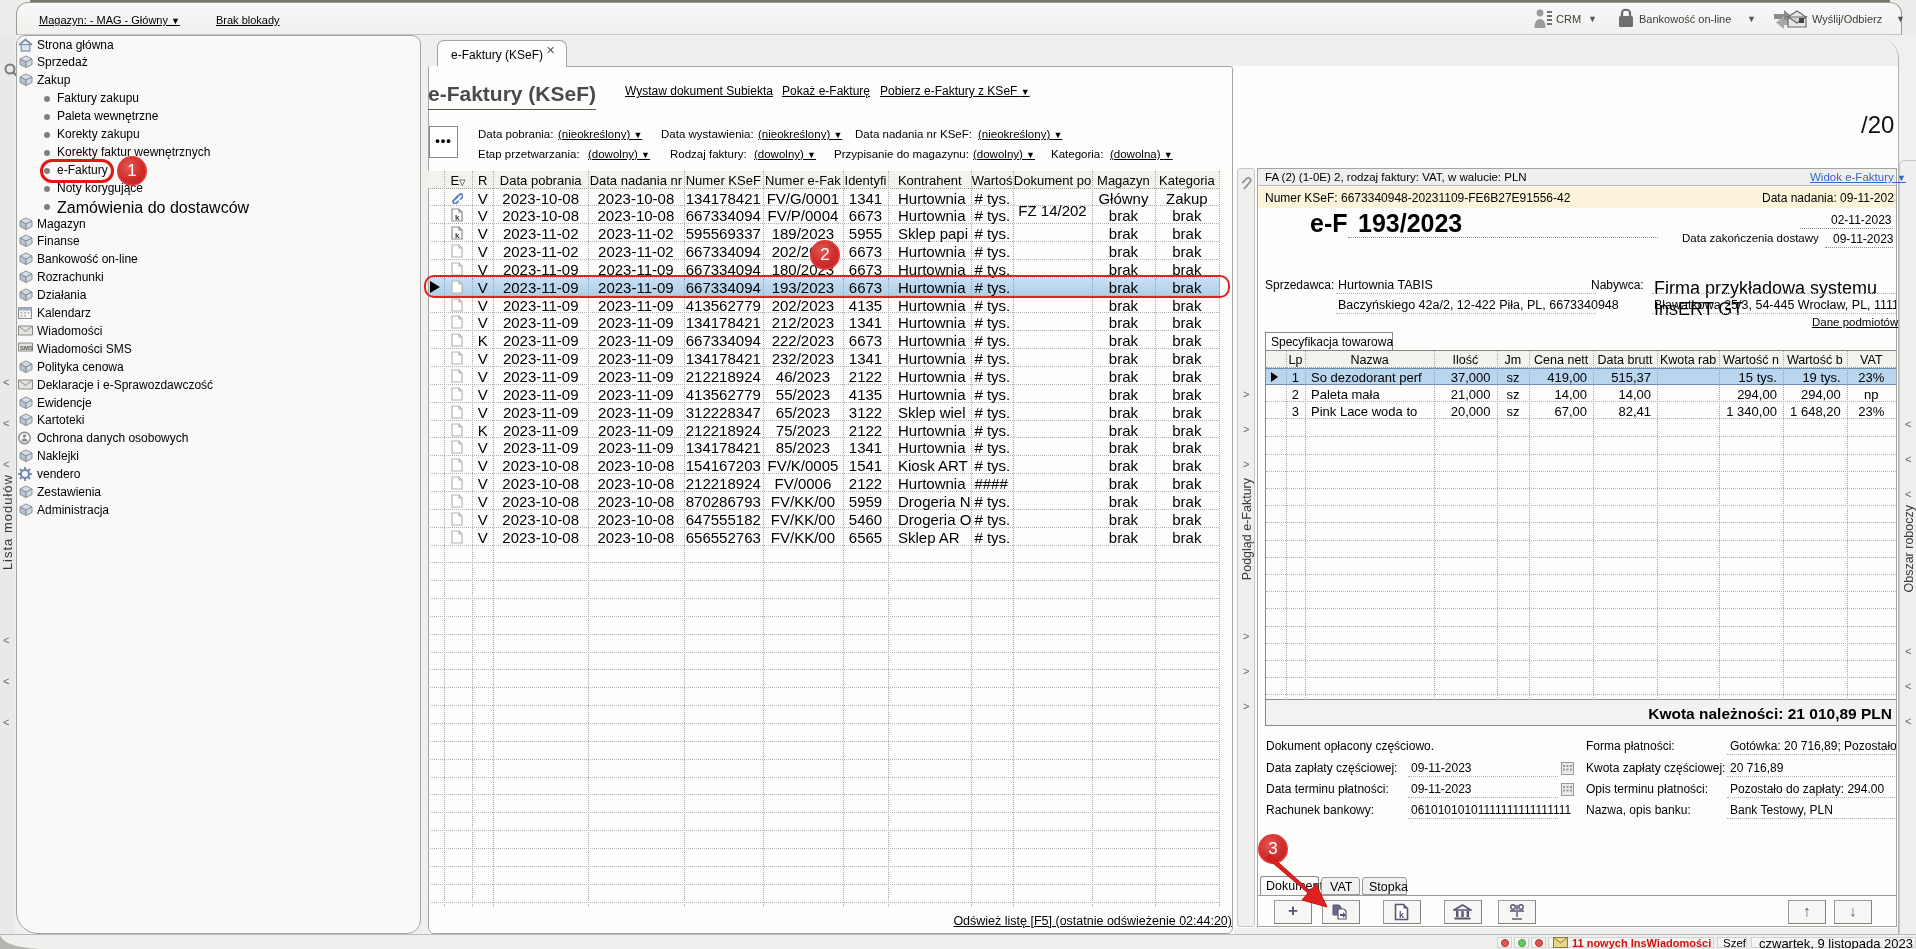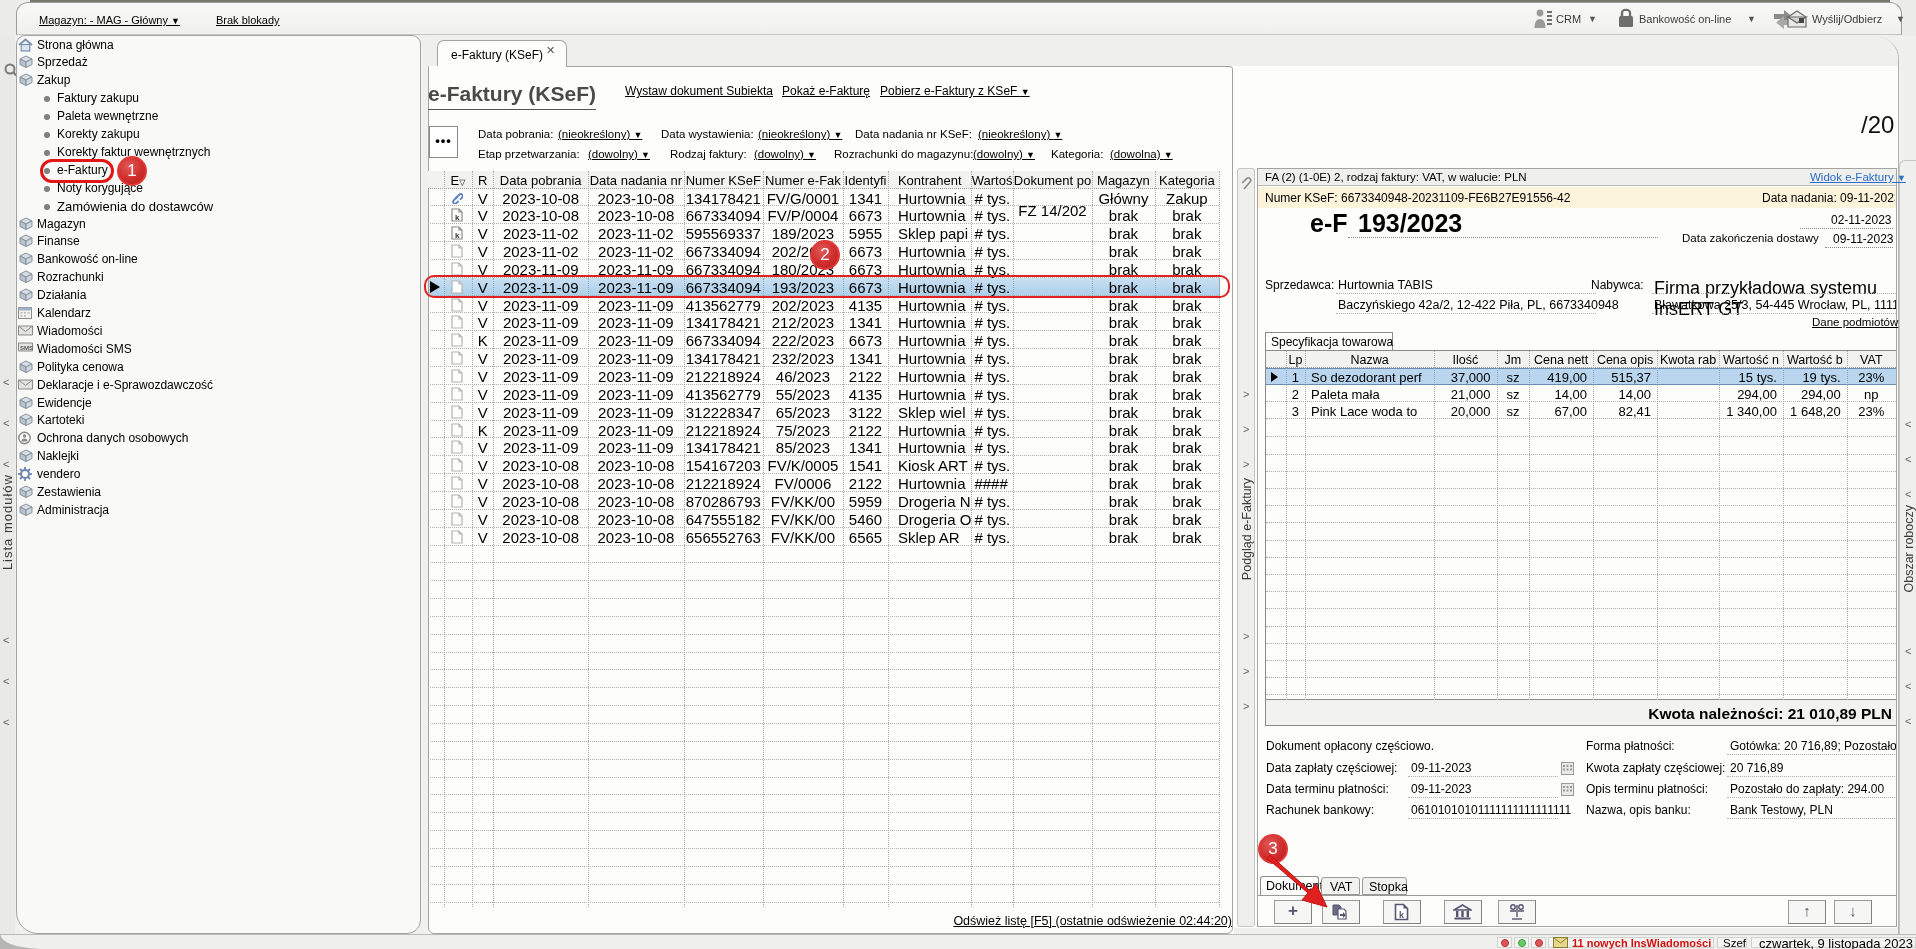--- a/index.html
+++ b/index.html
@@ -82,21 +82,21 @@
 <div class="abs" style="left:57px;top:109.1px;font-size:12px;white-space:nowrap;">Paleta wewnętrzne</div>
 <div class="abs" style="left:43.5px;top:132.0px;width:6px;height:6px;border-radius:50%;background:#7f7f7d;"></div>
 <div class="abs" style="left:57px;top:127.0px;font-size:12px;white-space:nowrap;">Korekty zakupu</div>
 <div class="abs" style="left:43.5px;top:149.9px;width:6px;height:6px;border-radius:50%;background:#7f7f7d;"></div>
 <div class="abs" style="left:57px;top:144.9px;font-size:12px;white-space:nowrap;">Korekty faktur wewnętrznych</div>
 <div class="abs" style="left:43.5px;top:167.8px;width:6px;height:6px;border-radius:50%;background:#7f7f7d;"></div>
 <div class="abs" style="left:57px;top:162.8px;font-size:12px;white-space:nowrap;">e-Faktury</div>
 <div class="abs" style="left:43.5px;top:185.7px;width:6px;height:6px;border-radius:50%;background:#7f7f7d;"></div>
 <div class="abs" style="left:57px;top:180.7px;font-size:12px;white-space:nowrap;">Noty korygujące</div>
 <div class="abs" style="left:43.5px;top:203.6px;width:6px;height:6px;border-radius:50%;background:#7f7f7d;"></div>
-<div class="abs" style="left:57px;top:198.6px;font-size:13px;white-space:nowrap;">Zamówienia do dostawców</div>
+<div class="abs" style="left:57px;top:198.6px;font-size:16px;white-space:nowrap;">Zamówienia do dostawców</div>
 <svg class="abs" style="left:18px;top:217px" width="15" height="13" viewBox="0 0 15 13">
     <g>
       <polygon points="2,4 8,1 14,4 8,7" fill="#d8dde4" stroke="#86929f" stroke-width="1"></polygon>
       <polygon points="2,4 8,7 8,12.5 2,9.5" fill="#b9c2cc" stroke="#86929f" stroke-width="1"></polygon>
       <polygon points="14,4 8,7 8,12.5 14,9.5" fill="#cfd6de" stroke="#86929f" stroke-width="1"></polygon>
     </g>
   </svg>
 <div class="abs" style="left:37px;top:216.5px;font-size:12px;white-space:nowrap;">Magazyn</div>
 <svg class="abs" style="left:18px;top:234px" width="15" height="13" viewBox="0 0 15 13">
     <g>
@@ -240,21 +240,21 @@
 <div class="abs" style="left:478px;top:128px;font-size:11.5px;">Data pobrania:</div>
 <div class="abs u" style="left:558px;top:128px;font-size:11.5px;">(nieokreślony) <span style="font-size:9px;">▼</span></div>
 <div class="abs" style="left:661px;top:128px;font-size:11.5px;">Data wystawienia:</div>
 <div class="abs u" style="left:758px;top:128px;font-size:11.5px;">(nieokreślony) <span style="font-size:9px;">▼</span></div>
 <div class="abs" style="left:855px;top:128px;font-size:11.5px;">Data nadania nr KSeF:</div>
 <div class="abs u" style="left:978px;top:128px;font-size:11.5px;">(nieokreślony) <span style="font-size:9px;">▼</span></div>
 <div class="abs" style="left:478px;top:148px;font-size:11.5px;">Etap przetwarzania:</div>
 <div class="abs u" style="left:588px;top:148px;font-size:11.5px;">(dowolny) <span style="font-size:9px;">▼</span></div>
 <div class="abs" style="left:670px;top:148px;font-size:11.5px;">Rodzaj faktury:</div>
 <div class="abs u" style="left:754px;top:148px;font-size:11.5px;">(dowolny) <span style="font-size:9px;">▼</span></div>
-<div class="abs" style="left:834px;top:148px;font-size:11.5px;">Rozrachunki do magazynu:</div>
+<div class="abs" style="left:834px;top:148px;font-size:11.5px;">Przypisanie do magazynu:</div>
 <div class="abs u" style="left:973px;top:148px;font-size:11.5px;">(dowolny) <span style="font-size:9px;">▼</span></div>
 <div class="abs" style="left:1051px;top:148px;font-size:11.5px;">Kategoria:</div>
 <div class="abs u" style="left:1110px;top:148px;font-size:11.5px;">(dowolna) <span style="font-size:9px;">▼</span></div>
 <div class="abs" style="left:428px;top:170.5px;width:791px;height:18.0px;background:#f2f2ef;border-bottom:1px dotted #9a9a98;"></div>
 <div class="abs" style="left:428.0px;top:172.5px;width:15.6px;font-size:13px;text-align:center;white-space:nowrap;overflow:hidden;"></div>
 <div class="abs" style="left:443.6px;top:172.5px;width:28.6px;font-size:13px;text-align:center;white-space:nowrap;overflow:hidden;">E<span style="font-size:8px">▽</span></div>
 <div class="abs" style="left:472.2px;top:172.5px;width:21.1px;font-size:13px;text-align:center;white-space:nowrap;overflow:hidden;">R</div>
 <div class="abs" style="left:493.3px;top:172.5px;width:94.8px;font-size:13px;text-align:center;white-space:nowrap;overflow:hidden;">Data pobrania</div>
 <div class="abs" style="left:588.1px;top:172.5px;width:95.6px;font-size:13px;text-align:center;white-space:nowrap;overflow:hidden;">Data nadania nr</div>
 <div class="abs" style="left:683.7px;top:172.5px;width:79.2px;font-size:13px;text-align:center;white-space:nowrap;overflow:hidden;">Numer KSeF</div>
@@ -667,21 +667,21 @@
 <div class="abs u" style="left:1812px;top:316px;font-size:11.5px;">Dane podmiotów</div>
 <div class="abs" style="left:1265px;top:332px;width:128px;height:18px;background:#fdfdfc;border:1px solid #8a8a88;border-bottom:none;font-size:12px;padding:2px 0 0 5px;white-space:nowrap;">Specyfikacja towarowa</div>
 <div class="abs" style="left:1265px;top:350.0px;width:631px;height:350.0px;border:1px solid #8a8a88;border-right:none;"></div>
 <div class="abs" style="left:1266px;top:351.0px;width:630px;height:16.5px;background:#f2f2ef;border-bottom:1px dotted #9a9a98;"></div>
 <div class="abs" style="left:1265.0px;top:352.5px;width:21.0px;font-size:12.5px;text-align:center;white-space:nowrap;overflow:hidden;"></div>
 <div class="abs" style="left:1286.0px;top:352.5px;width:19.0px;font-size:12.5px;text-align:center;white-space:nowrap;overflow:hidden;">Lp</div>
 <div class="abs" style="left:1305.0px;top:352.5px;width:129.4px;font-size:12.5px;text-align:center;white-space:nowrap;overflow:hidden;">Nazwa</div>
 <div class="abs" style="left:1434.4px;top:352.5px;width:62.1px;font-size:12.5px;text-align:center;white-space:nowrap;overflow:hidden;">Ilość</div>
 <div class="abs" style="left:1496.5px;top:352.5px;width:32.8px;font-size:12.5px;text-align:center;white-space:nowrap;overflow:hidden;">Jm</div>
 <div class="abs" style="left:1529.3px;top:352.5px;width:63.8px;font-size:12.5px;text-align:center;white-space:nowrap;overflow:hidden;">Cena nett</div>
-<div class="abs" style="left:1593.1px;top:352.5px;width:63.9px;font-size:12.5px;text-align:center;white-space:nowrap;overflow:hidden;">Cena opis</div>
+<div class="abs" style="left:1593.1px;top:352.5px;width:63.9px;font-size:12.5px;text-align:center;white-space:nowrap;overflow:hidden;">Data brutt</div>
 <div class="abs" style="left:1657.0px;top:352.5px;width:62.1px;font-size:12.5px;text-align:center;white-space:nowrap;overflow:hidden;">Kwota rab</div>
 <div class="abs" style="left:1719.1px;top:352.5px;width:63.8px;font-size:12.5px;text-align:center;white-space:nowrap;overflow:hidden;">Wartość n</div>
 <div class="abs" style="left:1782.9px;top:352.5px;width:63.8px;font-size:12.5px;text-align:center;white-space:nowrap;overflow:hidden;">Wartość b</div>
 <div class="abs" style="left:1846.7px;top:352.5px;width:49.3px;font-size:12.5px;text-align:center;white-space:nowrap;overflow:hidden;">VAT</div>
 <div class="abs" style="left:1286.0px;top:351.0px;width:1px;height:349.0px;border-left:1px dotted #a8a8a6;"></div>
 <div class="abs" style="left:1305.0px;top:351.0px;width:1px;height:349.0px;border-left:1px dotted #a8a8a6;"></div>
 <div class="abs" style="left:1434.4px;top:351.0px;width:1px;height:349.0px;border-left:1px dotted #a8a8a6;"></div>
 <div class="abs" style="left:1496.5px;top:351.0px;width:1px;height:349.0px;border-left:1px dotted #a8a8a6;"></div>
 <div class="abs" style="left:1529.3px;top:351.0px;width:1px;height:349.0px;border-left:1px dotted #a8a8a6;"></div>
 <div class="abs" style="left:1593.1px;top:351.0px;width:1px;height:349.0px;border-left:1px dotted #a8a8a6;"></div>

